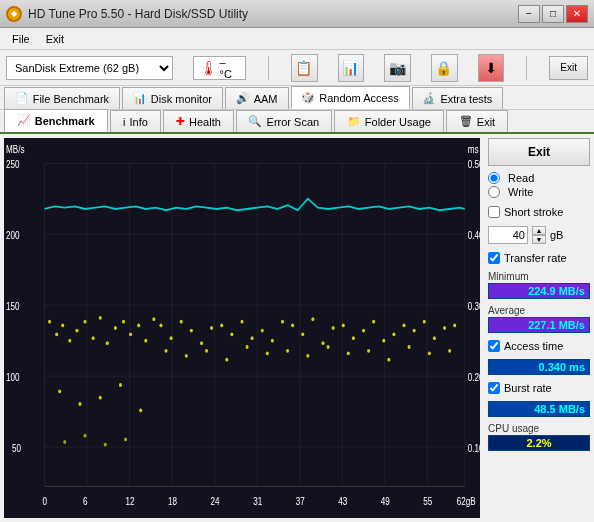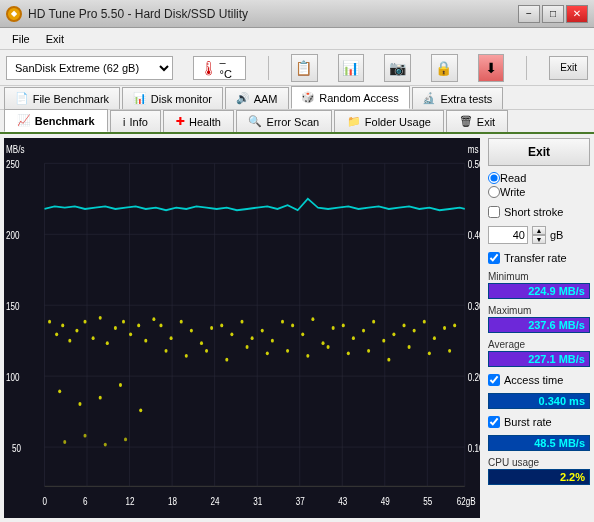--- a/index.html
+++ b/index.html
@@ -44,34 +44,34 @@
     .chart-container { flex: 1; background: #1a1a2a; margin: 4px; position: relative; overflow: hidden; }
     
     .chart-svg { position: absolute; top: 0; left: 0; width: 100%; height: 100%; }
     
     
     .right-panel { width: 110px; padding: 4px; display: flex; flex-direction: column; gap: 4px; }
     
     .start-btn { width: 100%; height: 28px; background: linear-gradient(to bottom, #f8f8f8, #e0e0e0); border: 1px solid #aaa; cursor: pointer; font-size: 12px; font-weight: bold; }
     
     .radio-group { display: flex; flex-direction: column; gap: 2px; padding: 2px 0; }
-    .radio-row { display: flex; align-items: center; gap: 0; font-size: 11px; }
+    .radio-row { display: flex; align-items: center; gap: 8px; font-size: 11px; }
     
     .checkbox-row { display: flex; align-items: center; gap: 4px; font-size: 11px; margin: 2px 0; }
     
     .spinbox-row { display: flex; align-items: center; gap: 4px; font-size: 11px; margin: 2px 0; }
     .spinbox { width: 40px; height: 18px; border: 1px solid #aaa; text-align: right; padding-right: 2px; font-size: 11px; }
     .spin-buttons { display: flex; flex-direction: column; }
     .spin-btn { width: 14px; height: 9px; background: linear-gradient(to bottom, #f8f8f8, #ddd); border: 1px solid #aaa; font-size: 7px; display: flex; align-items: center; justify-content: center; cursor: pointer; line-height: 1; }
     
     .stat-row { display: flex; flex-direction: column; gap: 1px; margin: 1px 0; }
     .stat-label { font-size: 10px; color: #333; display: flex; align-items: center; gap: 3px; }
     .stat-value { background: #6d28d9; color: #00ffff; font-size: 11px; font-weight: bold; padding: 1px 4px; text-align: right; border: 1px solid #004488; }
     
-    .cpu-value { background: #002266; color: #ffff00; font-size: 11px; font-weight: bold; padding: 1px 4px; text-align: right; border: 1px solid #004488; }
+    .cpu-value { background: #002266; color: #ffff00; font-size: 11px; font-weight: bold; padding: 1px 4px; text-align: center; border: 1px solid #004488; }
     
     input[type="checkbox"] { width: 12px; height: 12px; }
     input[type="radio"] { width: 12px; height: 12px; }
   </style>
 </head>
 <body>
 
 <div class="title-bar">
   <div class="title-bar-left">
     <div class="title-bar-icon">◆</div>
@@ -317,24 +317,20 @@
     <div class="checkbox-row">
       <input type="checkbox" checked="" style="">
       <span>Transfer rate</span>
     </div>
 
     <div class="stat-row">
       <span class="stat-label">Minimum</span>
       <div class="stat-value">224.9 MB/s</div>
     </div>
 
-    <div class="stat-row">
-      <span class="stat-label">Maximum</span>
-      <div class="stat-value">237.6 MB/s</div>
-    </div>
 
     <div class="stat-row">
       <span class="stat-label">Average</span>
       <div class="stat-value">227.1 MB/s</div>
     </div>
 
     <div class="checkbox-row">
       <input type="checkbox" checked="" style="">
       <span>Access time</span>
     </div>

